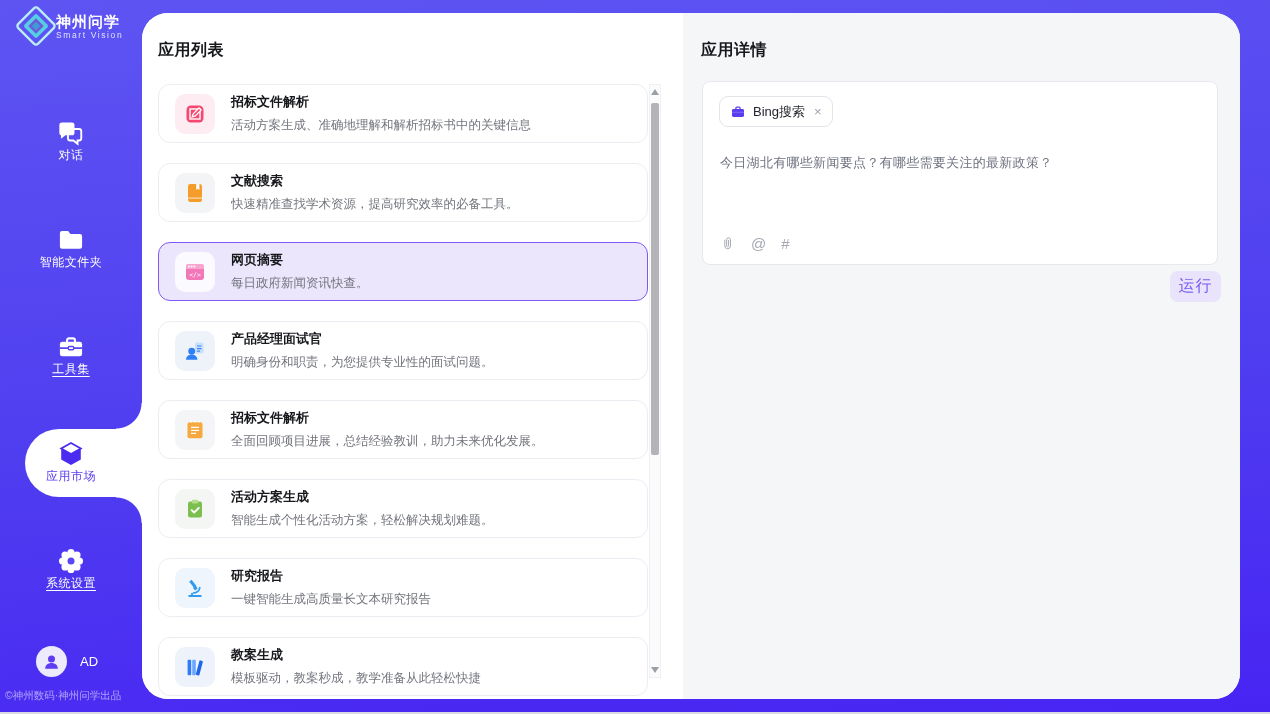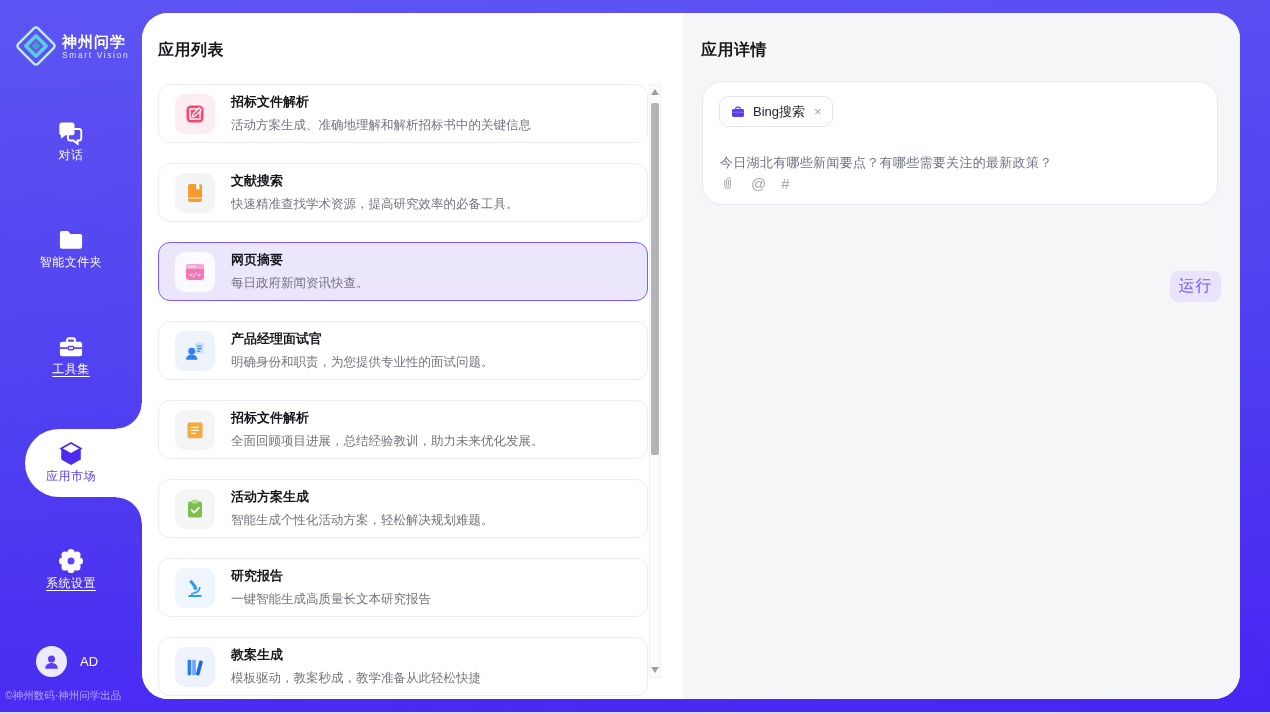--- a/index.html
+++ b/index.html
@@ -4,21 +4,21 @@
 <style>
   * { box-sizing: border-box; margin: 0; padding: 0; }
   html,body { width:1270px; height:714px; overflow:hidden;
     font-family:"Liberation Sans","DejaVu Sans",sans-serif; }
   .app { position:relative; width:1270px; height:714px;
     background:linear-gradient(175deg,#5e54f2 0%,#4f3ef0 55%,#4824f3 100%); }
   .app::after { content:''; position:absolute; left:0; right:0; bottom:0; height:2px; background:#d9dae3; }
 
   
   .sidebar { position:absolute; left:0; top:0; width:142px; height:100%; }
-  .logo { position:absolute; top:26px; left:16px; display:flex; align-items:center; gap:6px; }
+  .logo { position:absolute; top:6px; left:16px; display:flex; align-items:center; }
   .logo svg { width:40px; height:40px; }
   .logo-cn { color:#fff; font-weight:bold; font-size:15px; letter-spacing:1px; line-height:17px; }
   .logo-en { color:#dfe2ff; font-size:8.5px; letter-spacing:1.6px; }
 
   .nav { position:absolute; top:88px; left:0; right:0; }
   .nav-item { position:relative; height:107px; display:flex; align-items:center; justify-content:center; cursor:pointer; }
   .nav-inner { position:relative; z-index:2; display:flex; flex-direction:column; align-items:center; gap:0; color:#fff; }
   .nav-icon { width:28px; height:28px; }
   .nav-label { font-size:12px; letter-spacing:.5px; }
   .nav-label.u { text-decoration:underline; text-underline-offset:3px; }
@@ -59,22 +59,22 @@
   .scrollbar { position:absolute; right:22px; top:71px; bottom:21px; width:12px;
     background:#fbfbfd; border:1px solid #f0f0f3; display:flex; flex-direction:column; align-items:center; }
   .sb-arrow { width:0; height:0; border-left:4px solid transparent; border-right:4px solid transparent; flex:none; cursor:pointer; }
   .sb-up { border-bottom:6px solid #9aa0a6; margin-top:4px; }
   .sb-down { border-top:6px solid #9aa0a6; margin-bottom:4px; }
   .sb-track { flex:1; width:100%; position:relative; }
   .sb-thumb { position:absolute; top:8px; left:1px; width:8px; height:352px; background:#b3b3b8; border-radius:2px; cursor:pointer; }
 
   .detail-panel { position:relative; flex:1; background:#f5f6f8; }
   .detail-title { position:absolute; left:18px; top:27px; }
-  .input-card { position:absolute; left:19px; top:68px; right:22px; height:124px;
-    background:#fff; border:1px solid #e7e8ee; border-radius:20px; cursor:text; }
+  .input-card { position:absolute; left:19px; top:68px; right:22px; height:184px;
+    background:#fff; border:1px solid #e7e8ee; border-radius:8px; cursor:text; }
   .chip { position:absolute; left:16px; top:14px; height:31px; border:1px solid #e3e4ea;
     border-radius:9px; display:inline-flex; align-items:center; gap:7px; padding:0 10px; background:#fff; cursor:pointer; }
   .chip svg { width:16px; height:16px; }
   .chip-label { font-size:13px; color:#23252c; }
   .chip-close { font-size:13px; color:#9ca3af; margin-left:2px; cursor:pointer; }
   .query { position:absolute; left:17px; top:72px; right:16px; font-size:13px; color:#6f7280; letter-spacing:.3px; }
   .tools { position:absolute; left:16px; bottom:12px; display:flex; align-items:center; gap:15px; color:#a5a8b0; }
   .tools svg { width:17px; height:17px; display:block; }
   .tool-glyph { font-size:15px; line-height:17px; cursor:pointer; }
   .tool-btn { cursor:pointer; }

